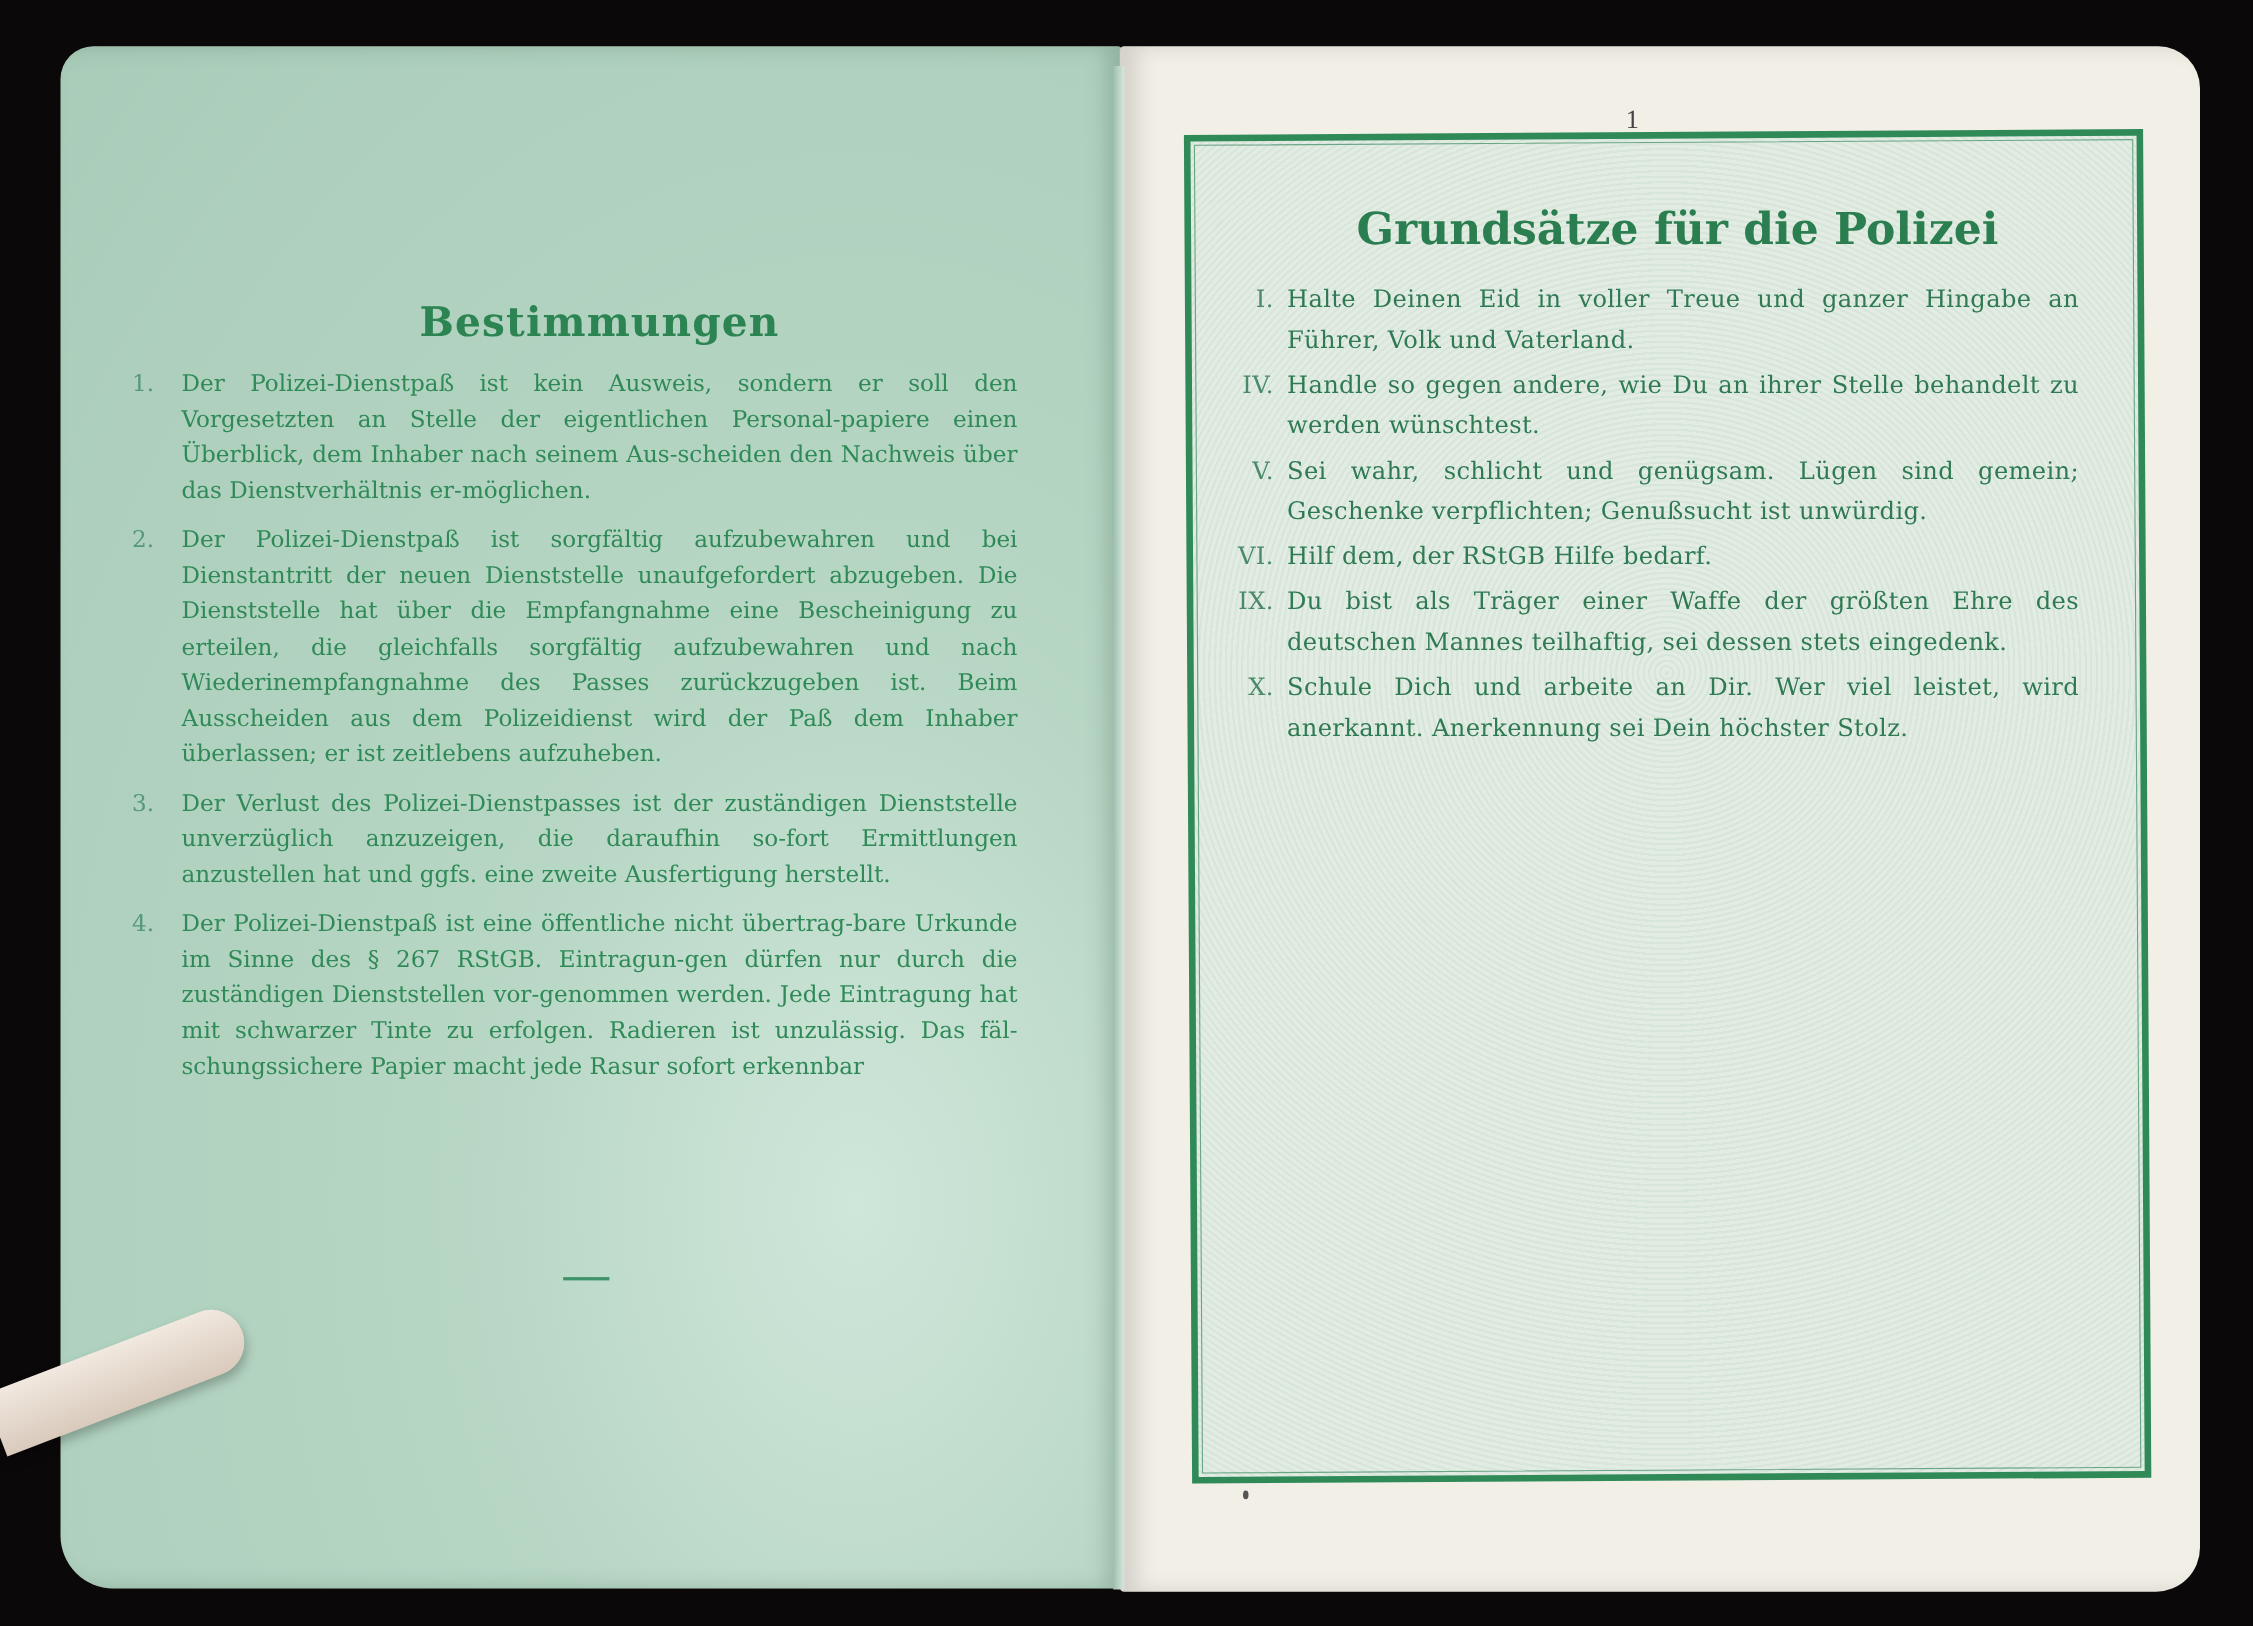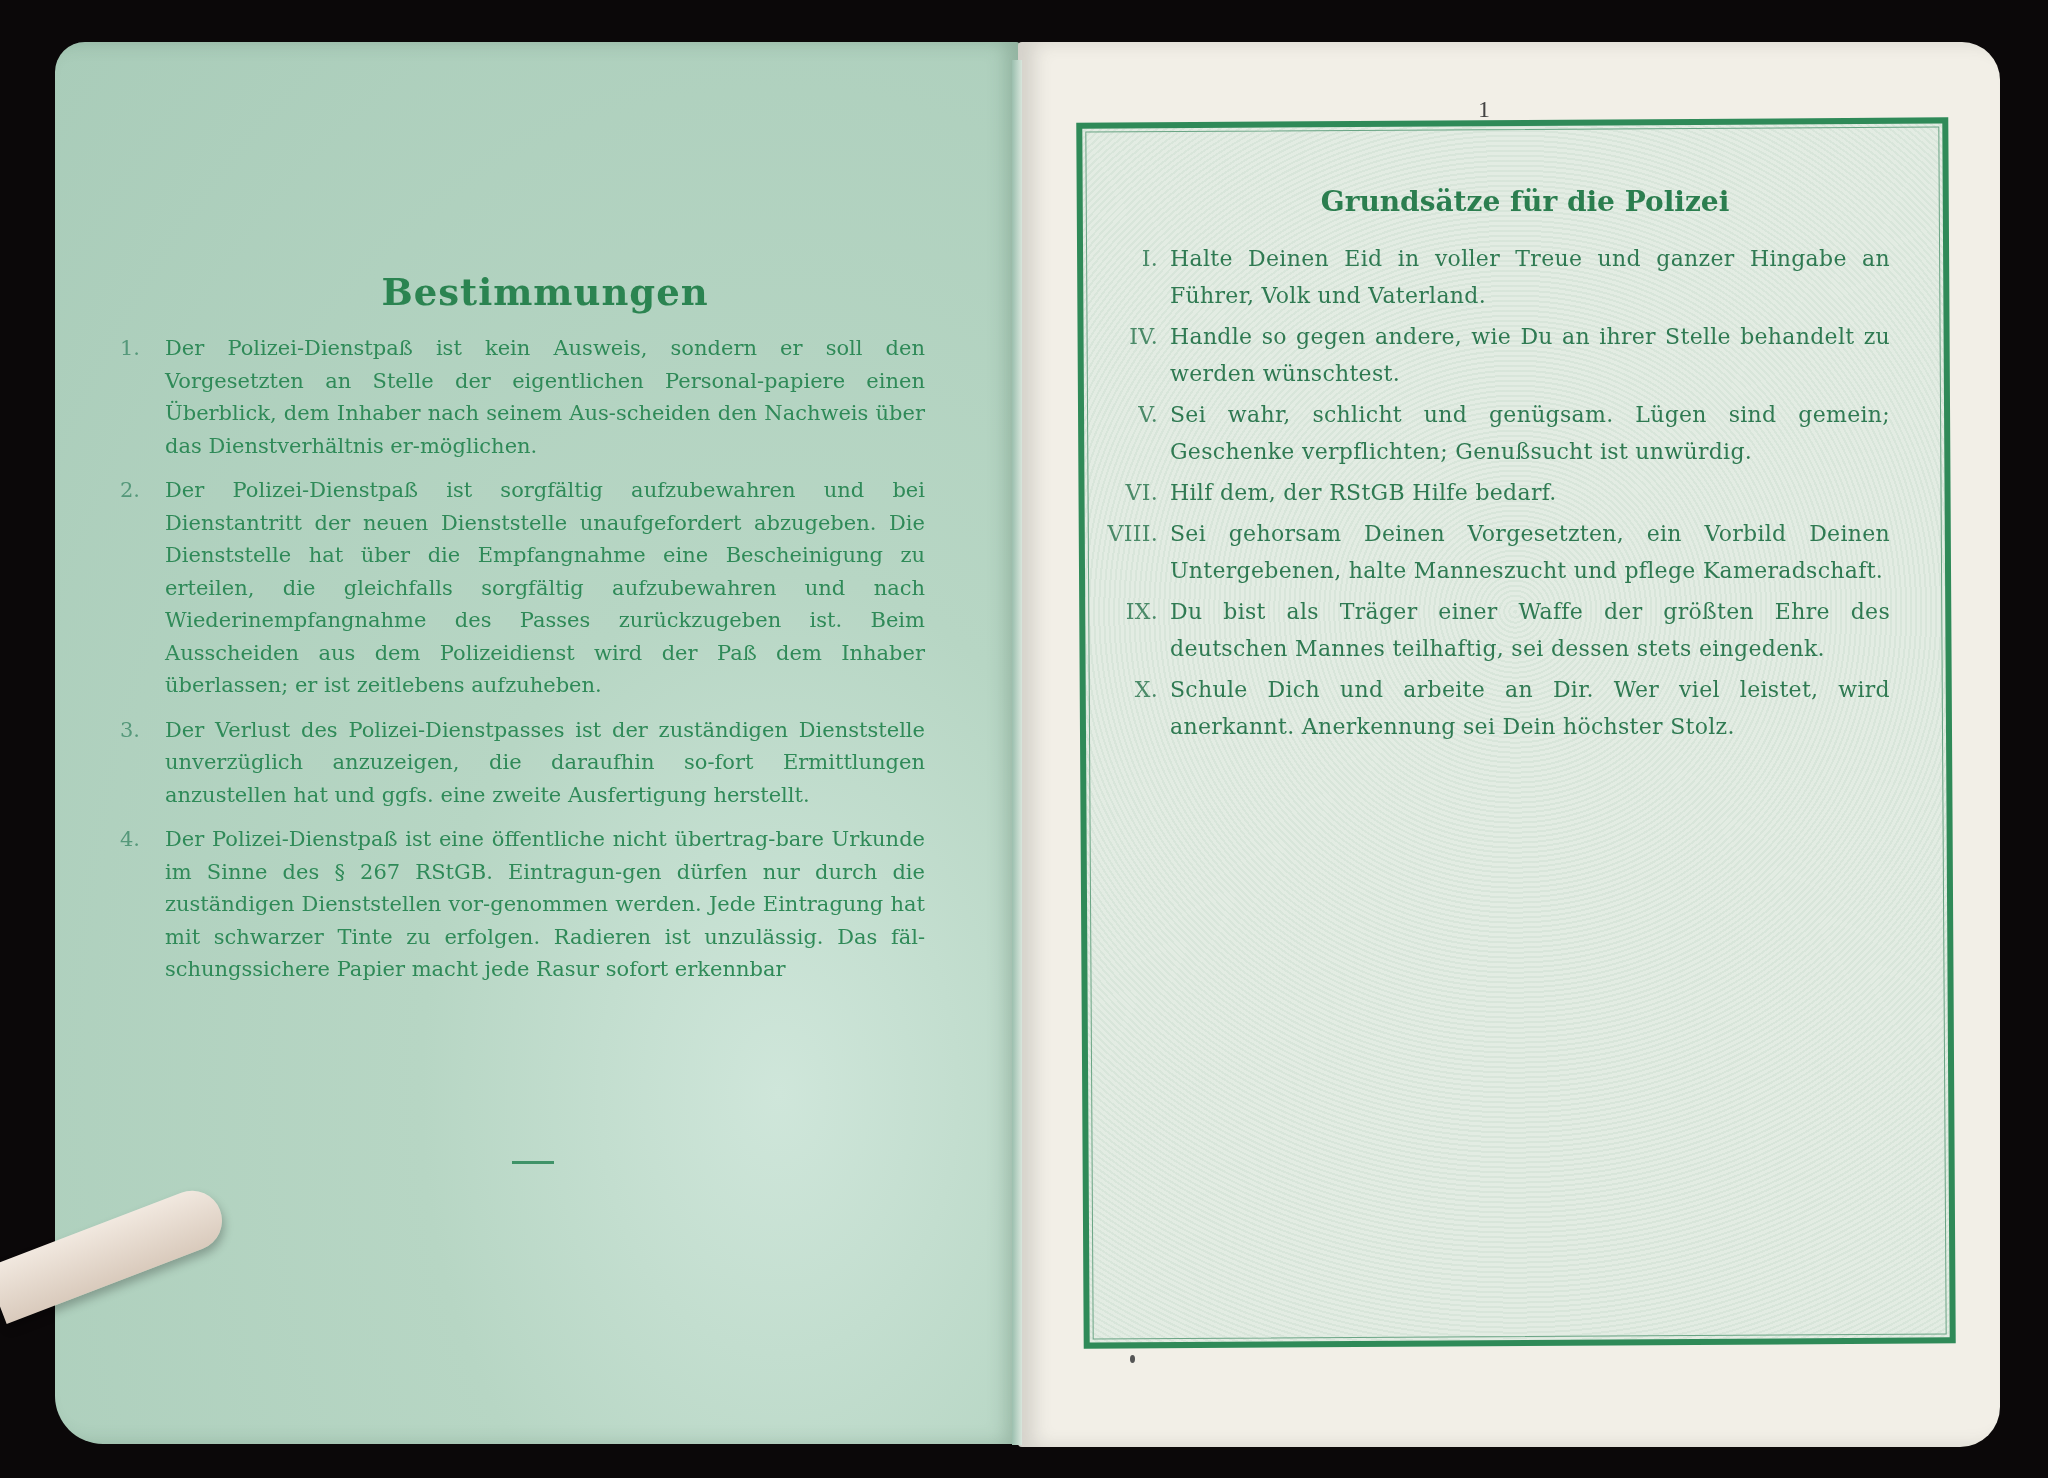--- a/index.html
+++ b/index.html
@@ -56,21 +56,21 @@
       transform: rotate(-0.35deg);
     }
     .frame-inner {
       position: absolute; inset: 0; border: 1px solid #6aa585; margin: 3px;
     }
     .right-content {
       position: absolute; left: 1150px; top: 185px; width: 740px;
       color: #2f7a52;
     }
     .title {
-      text-align: center; font-weight: bold; font-size: 28px; color: #2b7e4f;
+      text-align: center; font-weight: bold; font-size: 40px; color: #2b7e4f;
       margin: 0 0 22px 10px;
     }
     .principle {
       display: flex; font-size: 22px; line-height: 37px; margin-bottom: 4px;
       letter-spacing: 0.3px;
     }
     .p-num { width: 80px; flex: none; text-align: right; padding-right: 12px; color: #4a8a68; margin-left: -72px; }
     .p-text { flex: 1; text-align: justify; }
     .stick {
       position: absolute; left: -20px; top: 1180px; width: 240px; height: 60px;
@@ -130,24 +130,20 @@
   </div>
   <div class="principle">
     <span class="p-num">V.</span>
     <span class="p-text">Sei wahr, schlicht und genügsam. Lügen sind gemein; Geschenke verpflichten; Genußsucht ist unwürdig.</span>
   </div>
   <div class="principle">
     <span class="p-num">VI.</span>
     <span class="p-text">Hilf dem, der RStGB Hilfe bedarf.</span>
   </div>
   <div class="principle">
-    <span class="p-num">VIII.</span>
-    <span class="p-text">Sei gehorsam Deinen Vorgesetzten, ein Vorbild Deinen Untergebenen, halte Manneszucht und pflege Kameradschaft.</span>
-  </div>
-  <div class="principle">
     <span class="p-num">IX.</span>
     <span class="p-text">Du bist als Träger einer Waffe der größten Ehre des deutschen Mannes teilhaftig, sei dessen stets eingedenk.</span>
   </div>
   <div class="principle">
     <span class="p-num">X.</span>
     <span class="p-text">Schule Dich und arbeite an Dir. Wer viel leistet, wird anerkannt. Anerkennung sei Dein höchster Stolz.</span>
   </div>
 </div>
 
 <div class="dot"></div>

